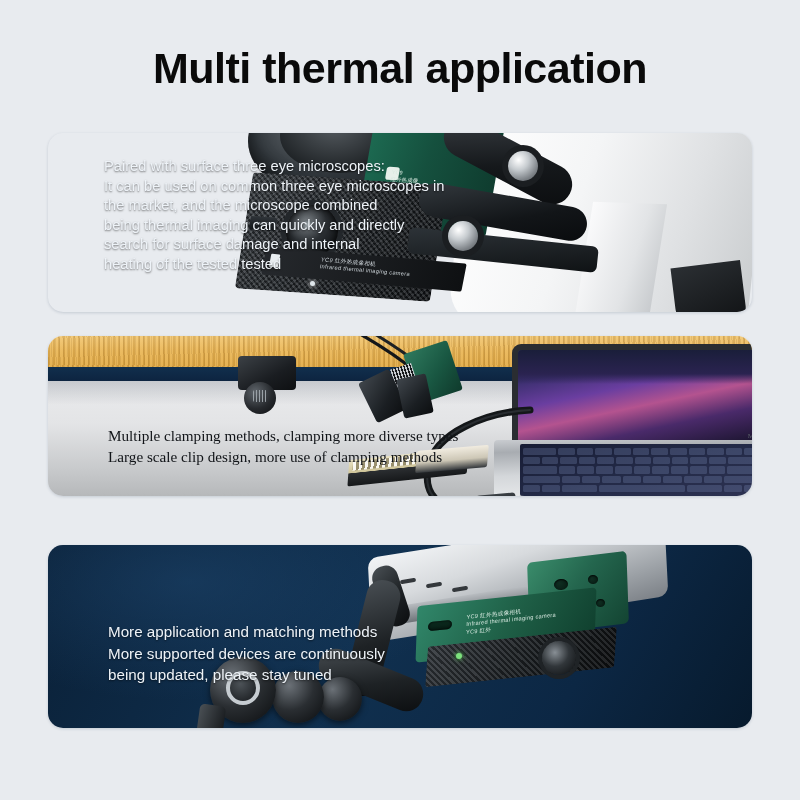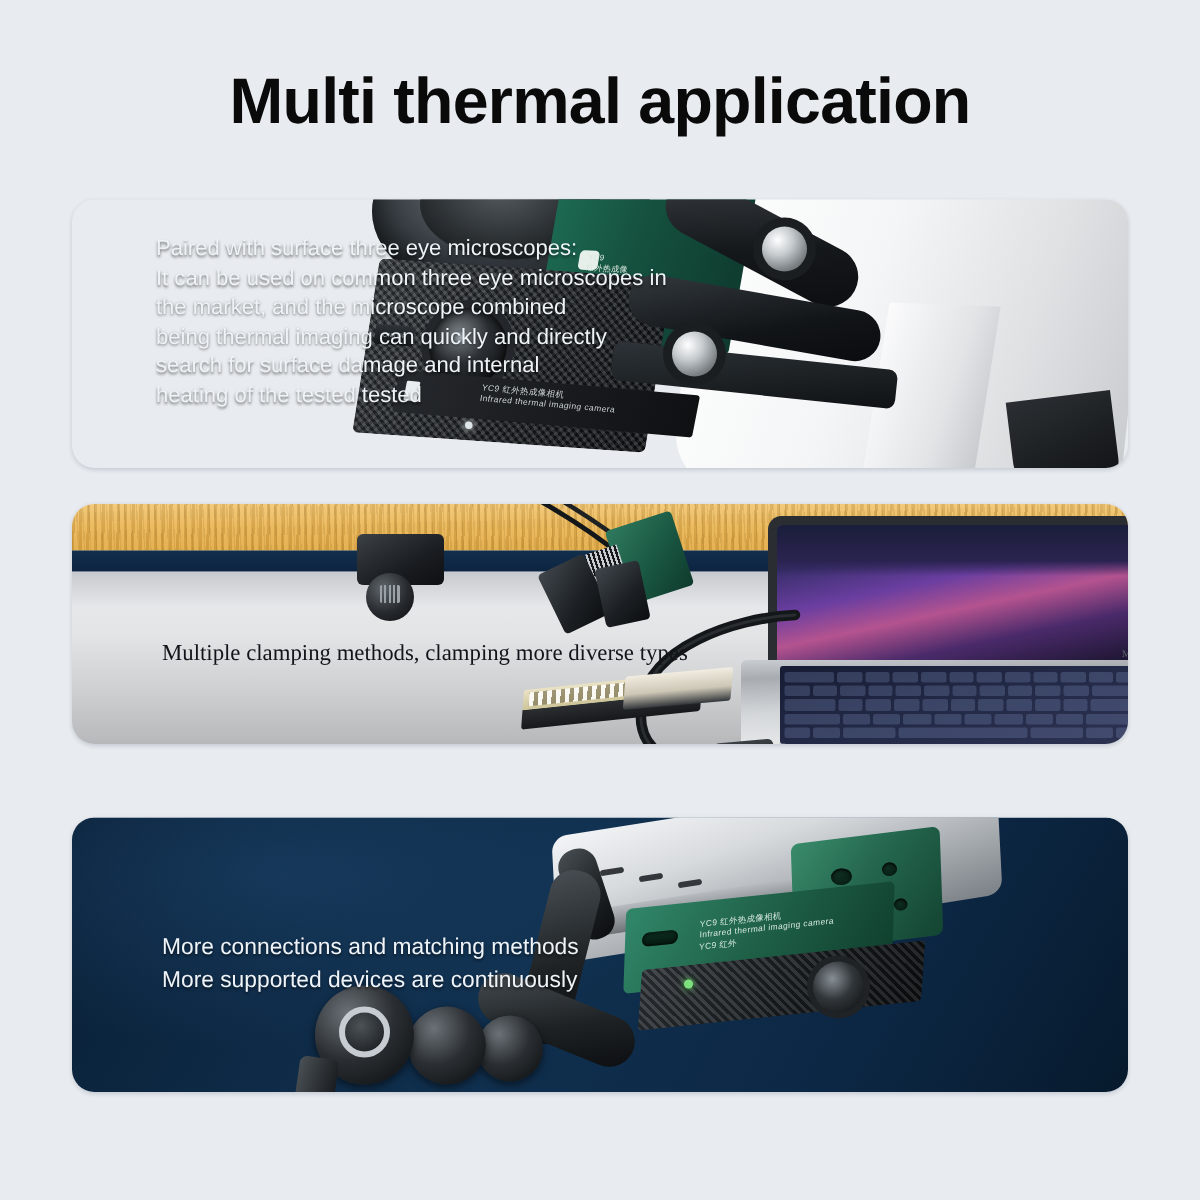--- a/index.html
+++ b/index.html
@@ -533,20 +533,21 @@
           <path d="M112 4 C 70 6, 16 26, 10 62 C 6 86, 18 96, 30 100" stroke="#141719" stroke-width="7" fill="none" stroke-linecap="round"></path>
           <path d="M112 4 C 70 6, 16 26, 10 62 C 6 86, 18 96, 30 100" stroke="#3a4045" stroke-width="2" fill="none" stroke-linecap="round" opacity=".55"></path>
         </svg>
       </div>
       <div class="plug"></div>
     </div>
   </div>
 
   <div class="panel-text text-dark" id="p2text">
     <div class="line">Multiple clamping methods, clamping more diverse types</div>
+    <div class="line">Large scale clip design, more use of clamping methods</div>
   </div>
 </div>
 
 <div class="panel" id="panel3">
   <div class="panel-bg bg-navy2"></div>
 
   <div class="p3art">
     <div class="tablet"></div>
     <div class="tablet-edge"></div>
     <div class="tab-port" id="tp1"></div>
@@ -574,16 +575,17 @@
     <div class="arm-blk" id="ab1"></div>
     <div class="arm-blk" id="ab2"></div>
     <div class="ball-j" id="bj3"></div>
     <div class="ball-j" id="bj2"></div>
     <div class="ball-j" id="bj1"></div>
     <div class="ball-ring"></div>
     <div class="post"></div>
   </div>
 
   <div class="panel-text text-light" id="p3text">
-    <div class="line">More connections and matching methods</div>
+    <div class="line">More application and matching methods</div>
     <div class="line">More supported devices are continuously</div>
+    <div class="line">being updated, please stay tuned</div>
   </div>
 </div>
 
 </body></html>

